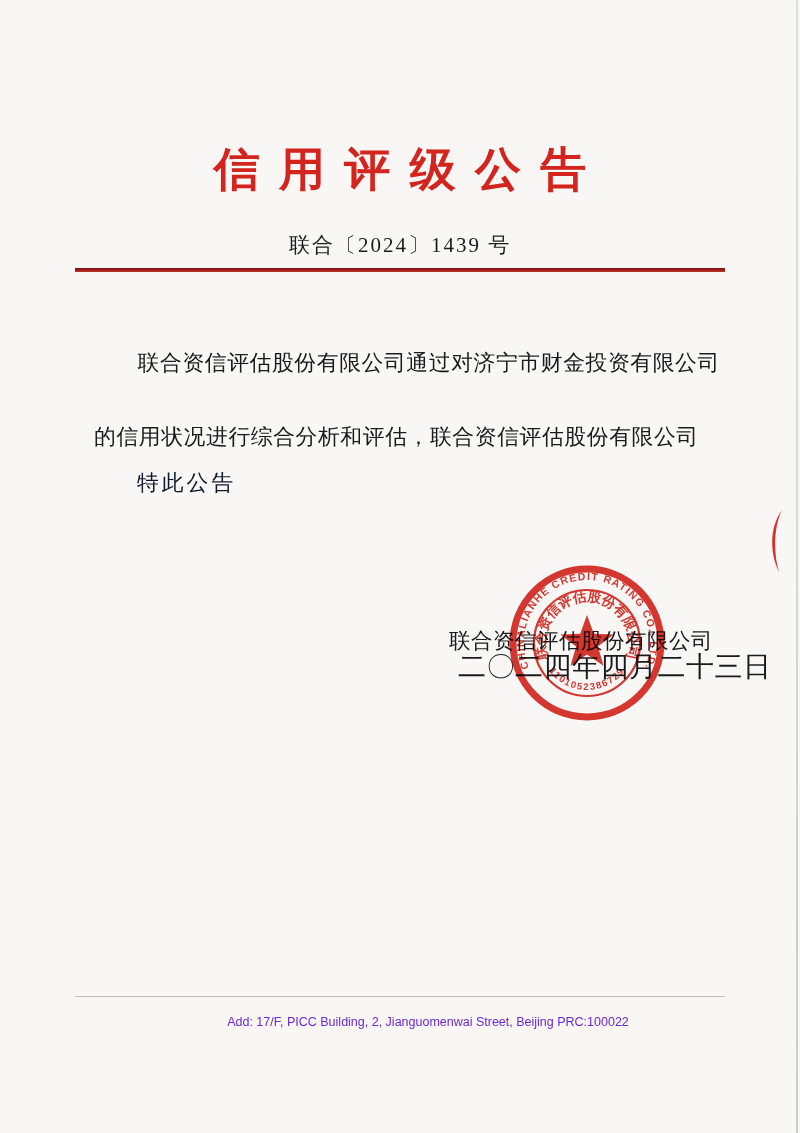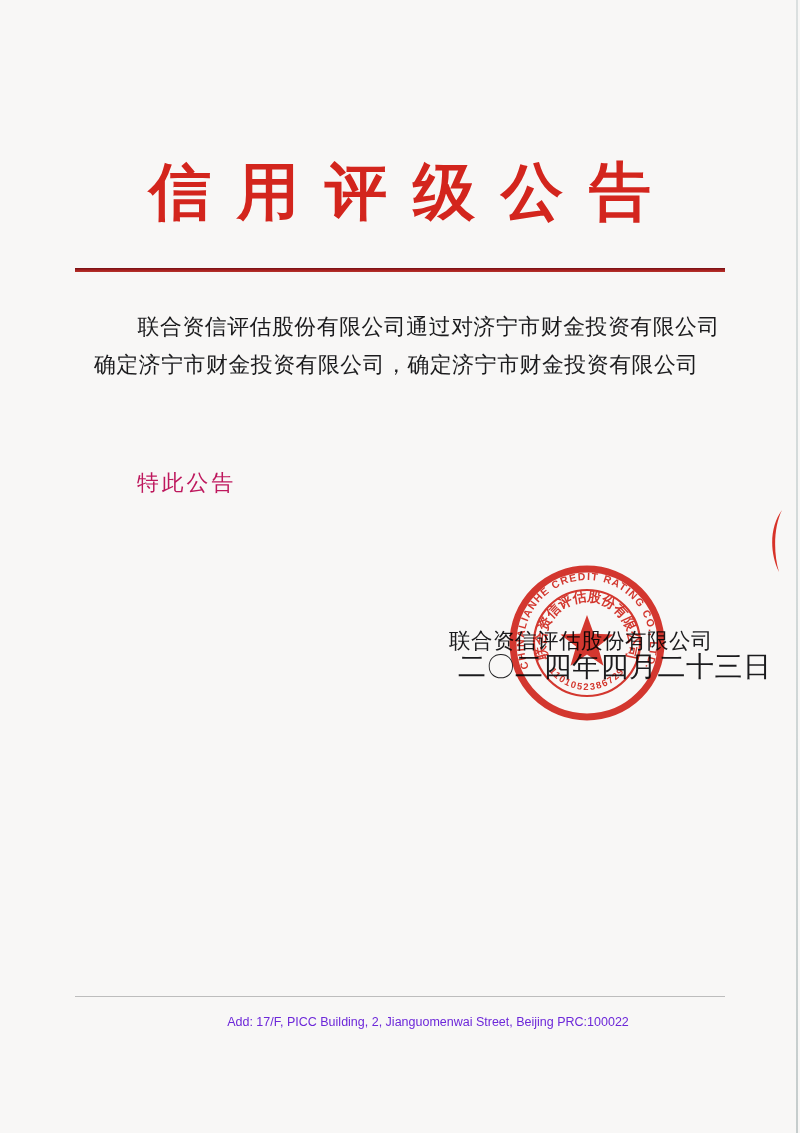--- a/index.html
+++ b/index.html
@@ -26,21 +26,21 @@
     height: 100%;
     background: linear-gradient(180deg, #d4dada 0%, #c9d2d2 50%, #b9c2c2 100%);
     opacity: 0.8;
   }
   .doc-title {
     position: absolute;
     top: 108px;
     left: 0;
     width: 100%;
     text-align: center;
-    font-size: 62px;
+    font-size: 46px;
     font-weight: bold;
     color: #d3251d;
     letter-spacing: 0.42em;
     text-indent: 0.42em; 
     white-space: nowrap;
   }
   .doc-number {
     position: absolute;
     top: 231px;
     left: 0;
@@ -61,28 +61,28 @@
   .body-text {
     position: absolute;
     top: 308px;
     left: 94px;
     width: 620px;
     font-size: 21.8px;
     line-height: 38px;
     color: #1b1b1d;
     letter-spacing: 0.6px;
   }
-  .body-line { white-space: nowrap; }
+  .body-line { white-space: nowrap; margin-top: 36px; }
   .body-line.indent { text-indent: 2em; }
   .closing {
     position: absolute;
     top: 468px;
     left: 137px;
     font-size: 21.8px;
-    color: #be185d;
+    color: #0f172a;
     letter-spacing: 3px;
   }
   .sig-company {
     position: absolute;
     top: 626px;
     left: 449px;
     font-size: 21.5px;
     color: #1b1b1d;
     letter-spacing: 0.5px;
     white-space: nowrap;
@@ -140,26 +140,27 @@
   }
   .footer div { white-space: nowrap; }
 </style>
 </head>
 <body>
 
 <div class="page">
 
   <h1 class="doc-title">信用评级公告</h1>
 
+  <div class="doc-number">联合〔2024〕1439 号</div>
 
   <div class="red-rule"></div>
 
   <div class="body-text">
     <div class="body-line indent">联合资信评估股份有限公司通过对济宁市财金投资有限公司</div>
-    <div class="body-line">确定济宁市财金投资有限公司，确定济宁市财金投资有限公司</div>
+    <div class="body-line">的信用状况进行综合分析和评估，联合资信评估股份有限公司</div>
   </div>
 
   <div class="closing">特此公告</div>
 
   <div class="sig-company">联合资信评估股份有限公司</div>
   <div class="sig-date">二〇二四年四月二十三日</div>
 
   <svg class="seal" viewBox="0 0 160 160" xmlns="http://www.w3.org/2000/svg">
     <defs>
       <path id="arc-en" d="M 28.4,116.1 A 63,63 0 1 1 131.6,116.1" fill="none"></path>

